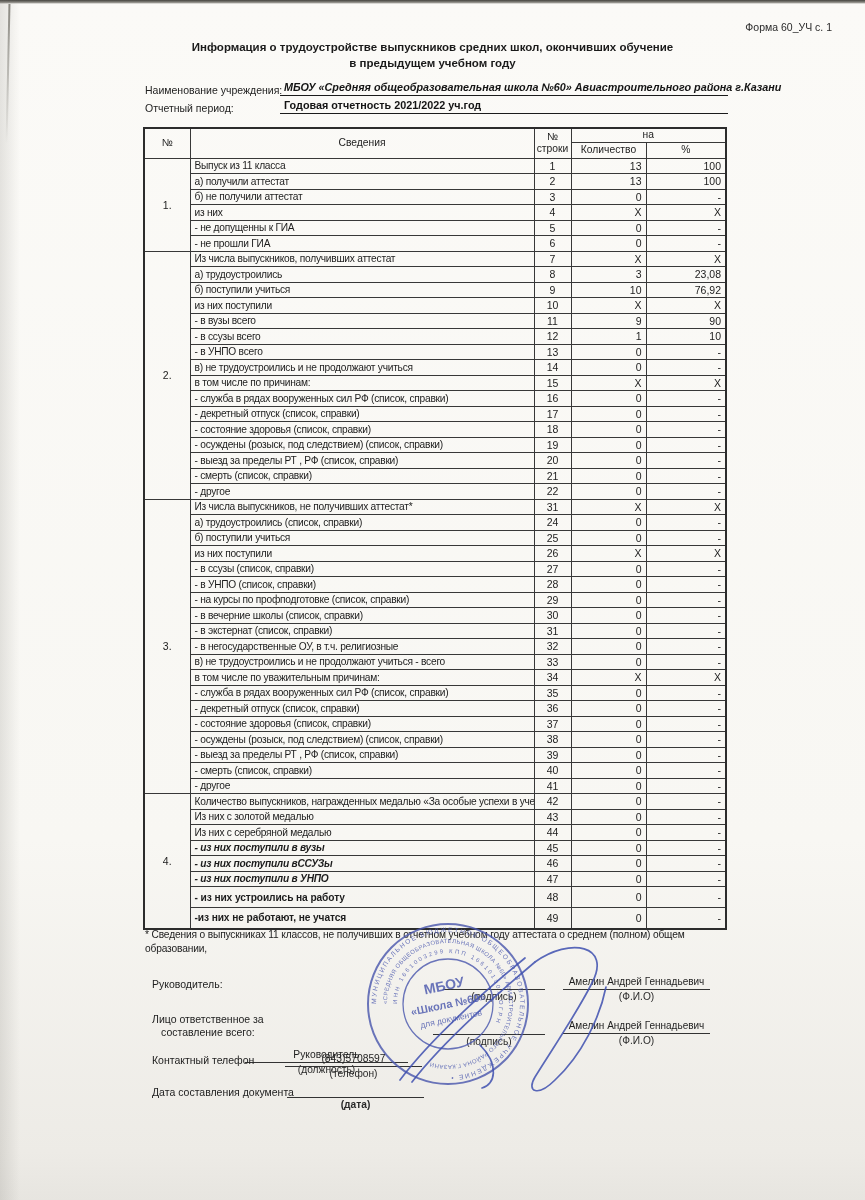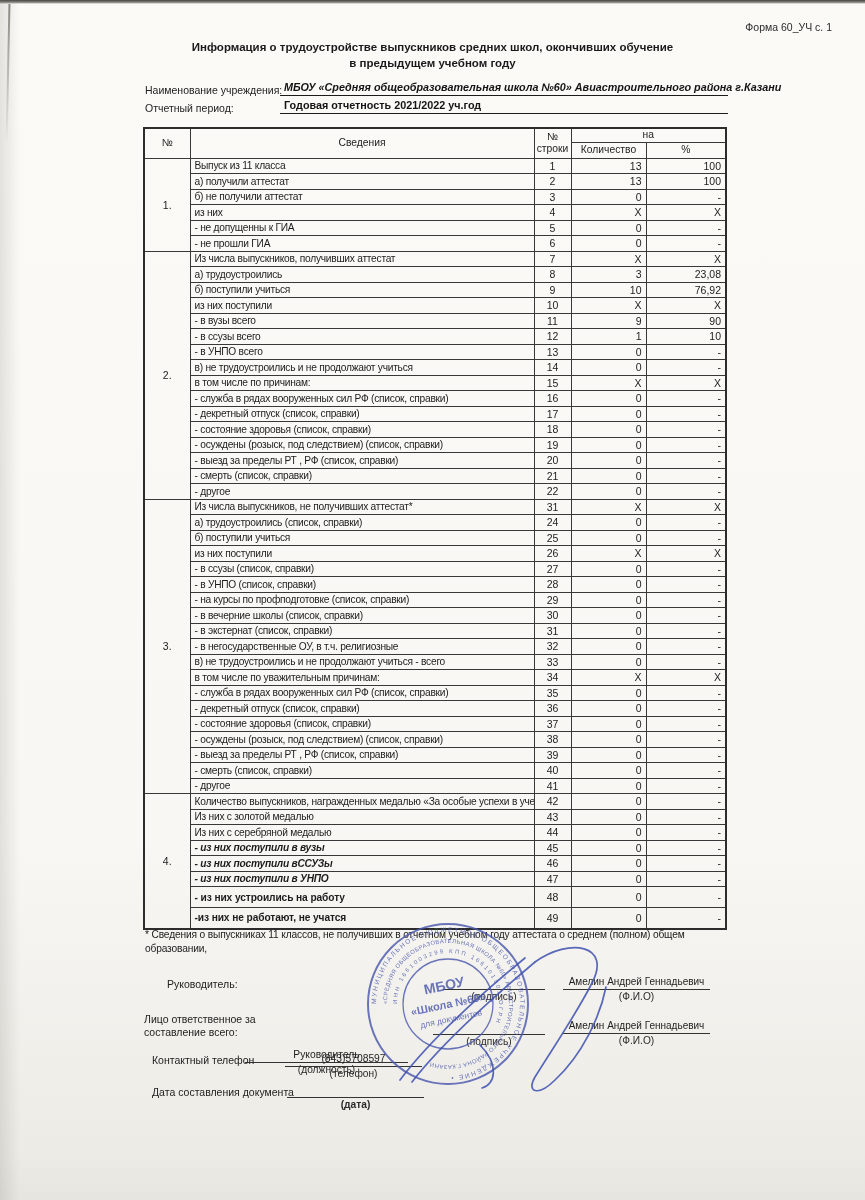--- a/index.html
+++ b/index.html
@@ -384,31 +384,31 @@
           <td class="qty">0</td>
           <td class="pct">-</td>
         </tr>
       </tbody>
   </table>
 
   <div class="abs footnote">
     <div>* Сведения о выпускниках 11  классов, не получивших в отчетном учебном году аттестата о среднем (полном) общем образовании,</div>
   </div>
 
-  <div class="abs flabel" style="left:152px;top:978px;margin-left:15px;">Руководитель:</div>
+  <div class="abs flabel" style="left:152px;top:978px;">Руководитель:</div>
   <div class="fld" style="left:443px;top:975px;width:102px;">
     <div class="fld-val"></div>
     <div class="fld-cap">(подпись)</div>
   </div>
   <div class="fld" style="left:563px;top:975px;width:147px;">
     <div class="fld-val" style="font-size:10px;">Амелин Андрей Геннадьевич</div>
     <div class="fld-cap">(Ф.И.О)</div>
   </div>
 
-  <div class="abs flabel" style="left:144px;top:1013px;">
+  <div class="abs flabel" style="left:152px;top:1013px;text-align:center;">
     <div>Лицо ответственное за</div>
     <div>составление всего:</div>
   </div>
   <div class="fld" style="left:245px;top:1020px;width:163px;margin-top:28px;">
     <div class="fld-val">Руководитель</div>
     <div class="fld-cap">(должность)</div>
   </div>
   <div class="fld" style="left:433px;top:1020px;width:112px;">
     <div class="fld-val"></div>
     <div class="fld-cap">(подпись)</div>

